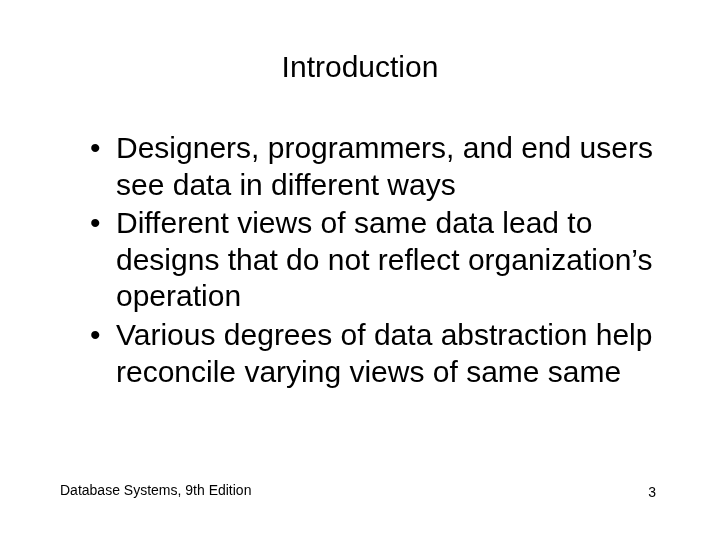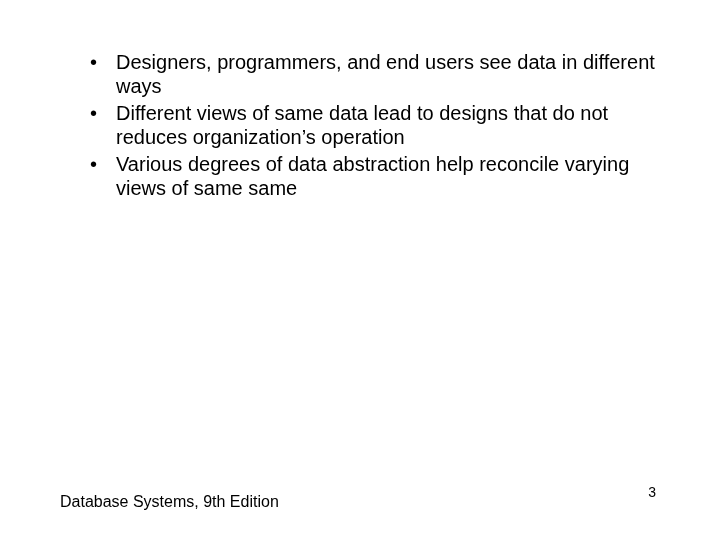--- a/index.html
+++ b/index.html
@@ -15,48 +15,49 @@
     font-size: 30px;
     font-weight: normal;
     margin-bottom: 46px;
   }
   .bullets {
     list-style: none;
     padding-left: 30px;
   }
   .bullets li {
     position: relative;
-    font-size: 20px;
+    font-size: 30px;
     line-height: 1.22;
     margin-bottom: 2px;
     padding-left: 26px;
   }
   .bullets li::before {
     content: "•";
     position: absolute;
     left: 0;
     top: 0;
   }
   .footer-left {
     position: absolute;
     left: 60px;
-    bottom: 29px;
-    font-size: 16px;
+    bottom: 42px;
+    font-size: 14px;
   }
   .footer-right {
     position: absolute;
     right: 64px;
     bottom: 40px;
     font-size: 14px;
   }
 </style>
 </head>
 <body>
 
 <div class="slide">
+  <h1 class="title">Introduction</h1>
   <ul class="bullets">
     <li>Designers, programmers, and end users see data in different ways</li>
-    <li>Different views of same data lead to designs that do not reduces organization’s operation</li>
+    <li>Different views of same data lead to designs that do not reflect organization’s operation</li>
     <li>Various degrees of data abstraction help reconcile varying views of same same</li>
   </ul>
   <div class="footer-left">Database Systems, 9th Edition</div>
   <div class="footer-right">3</div>
 </div>
 
 </body></html>

